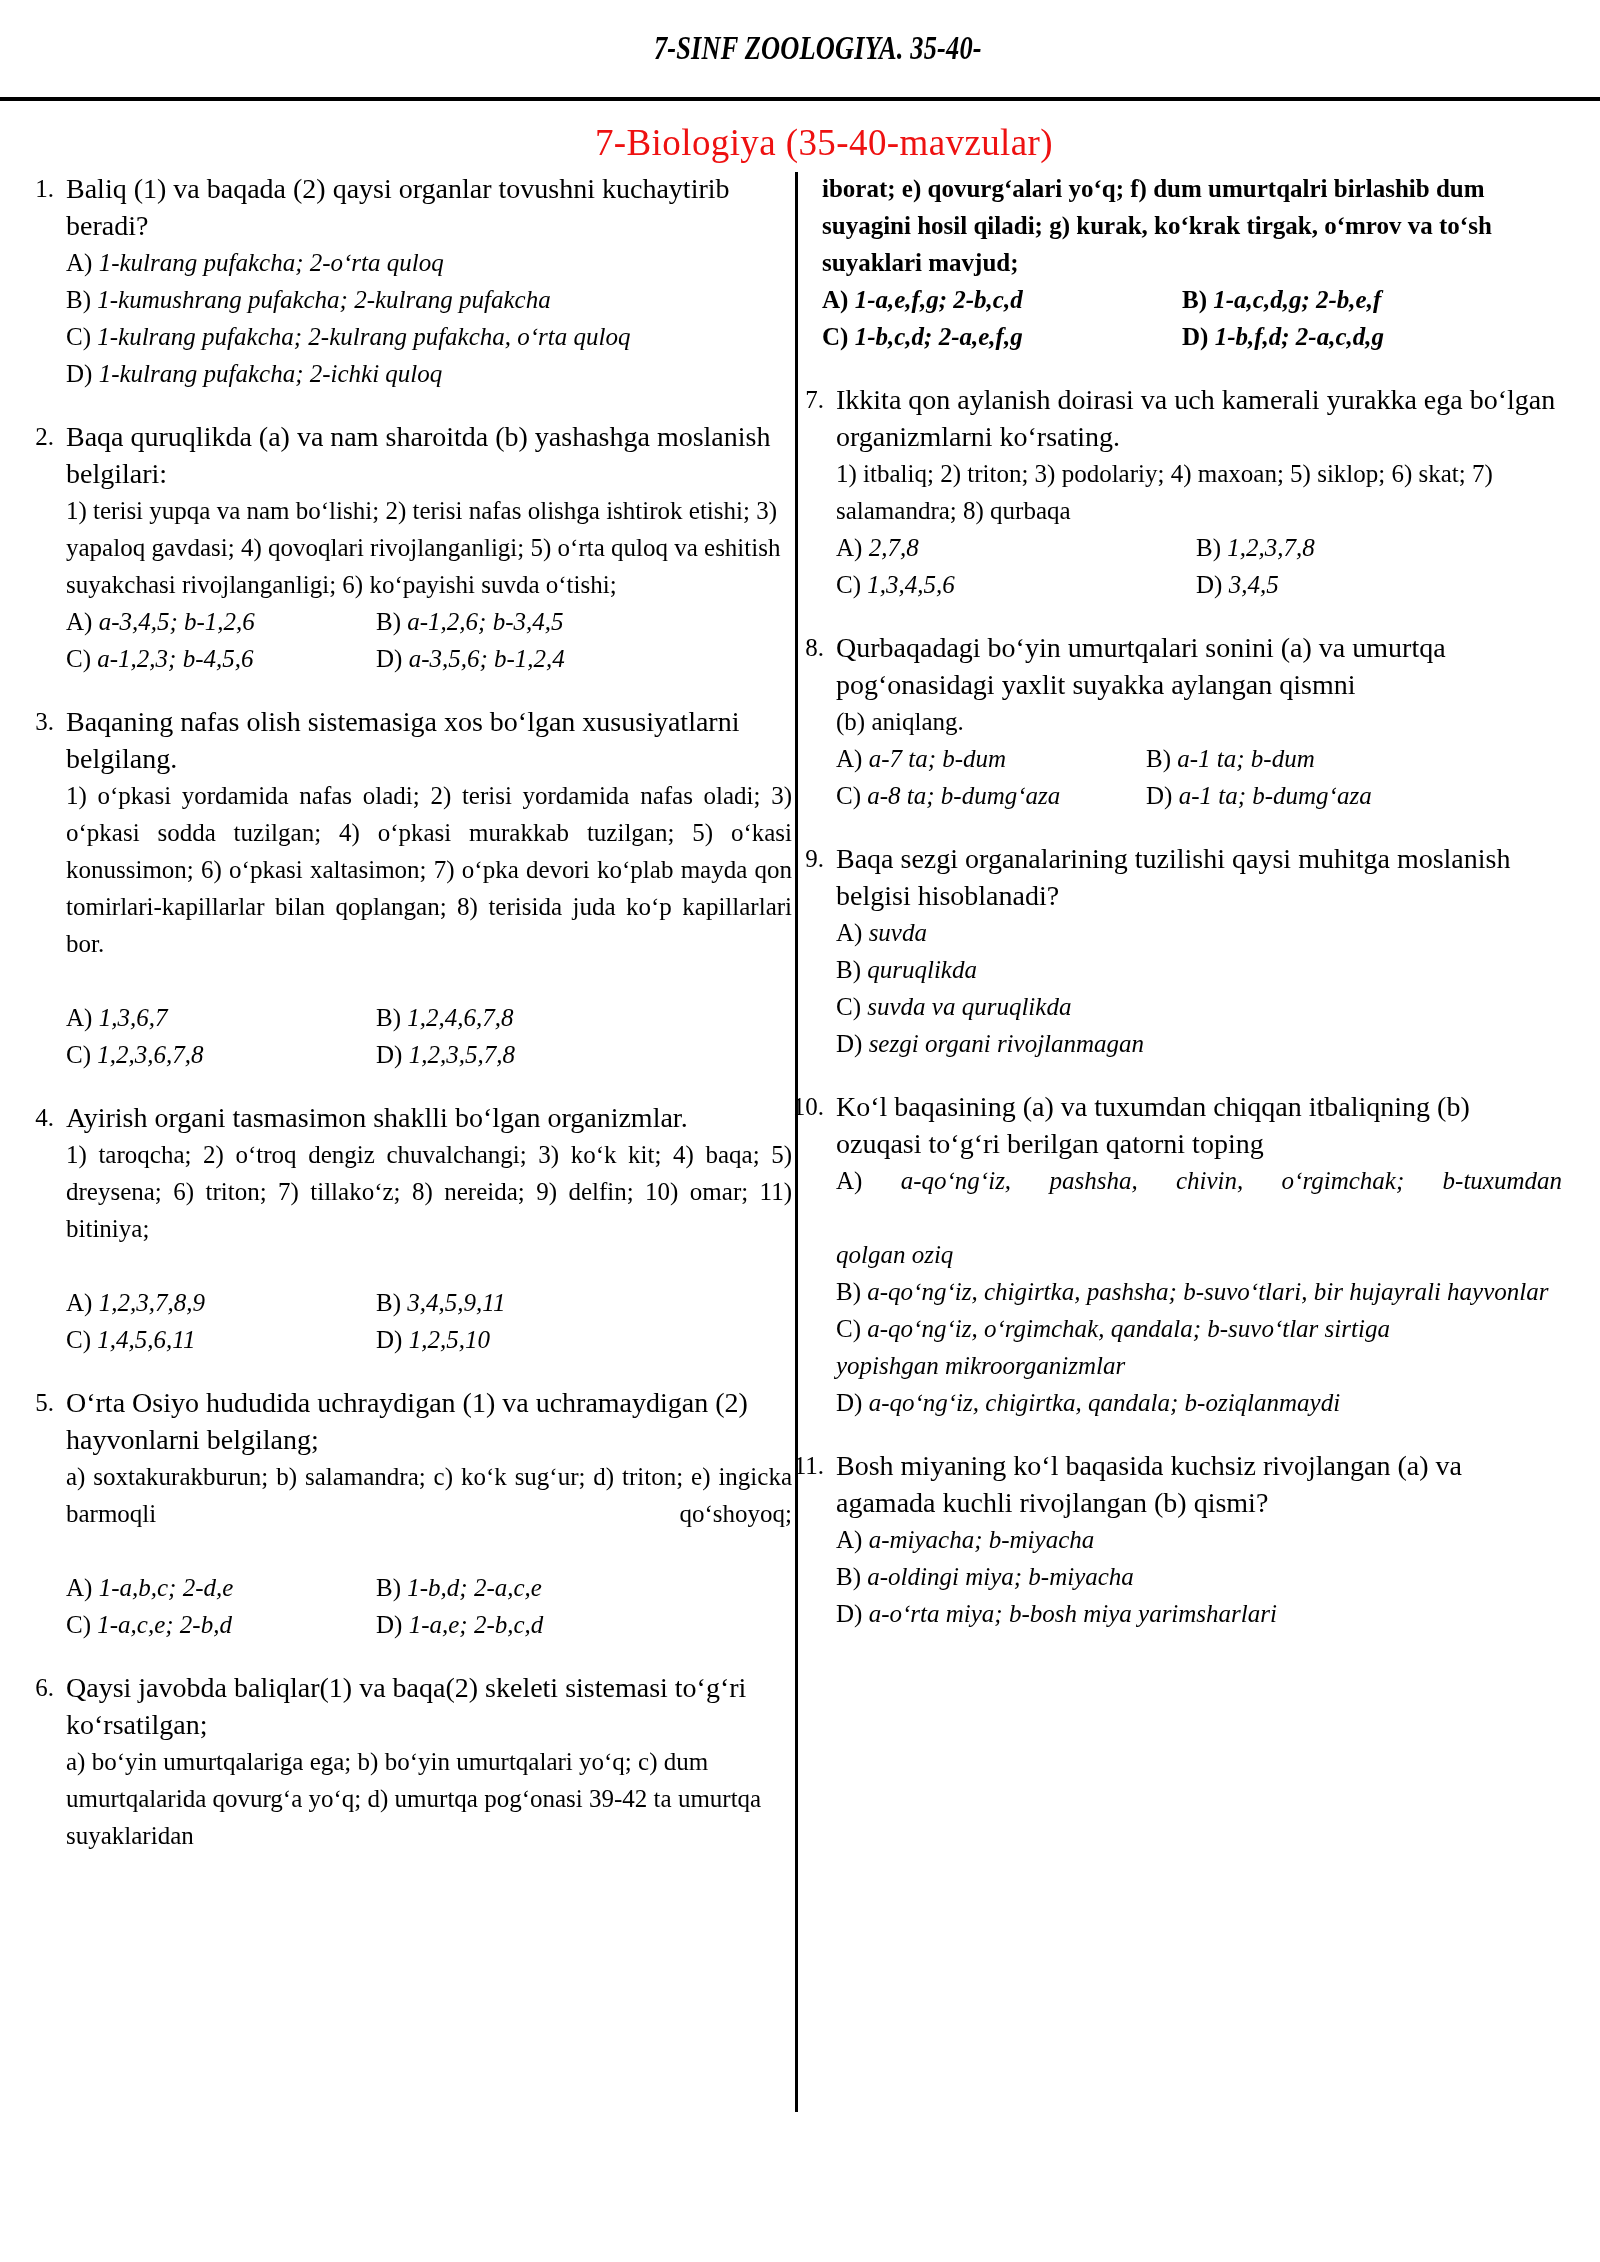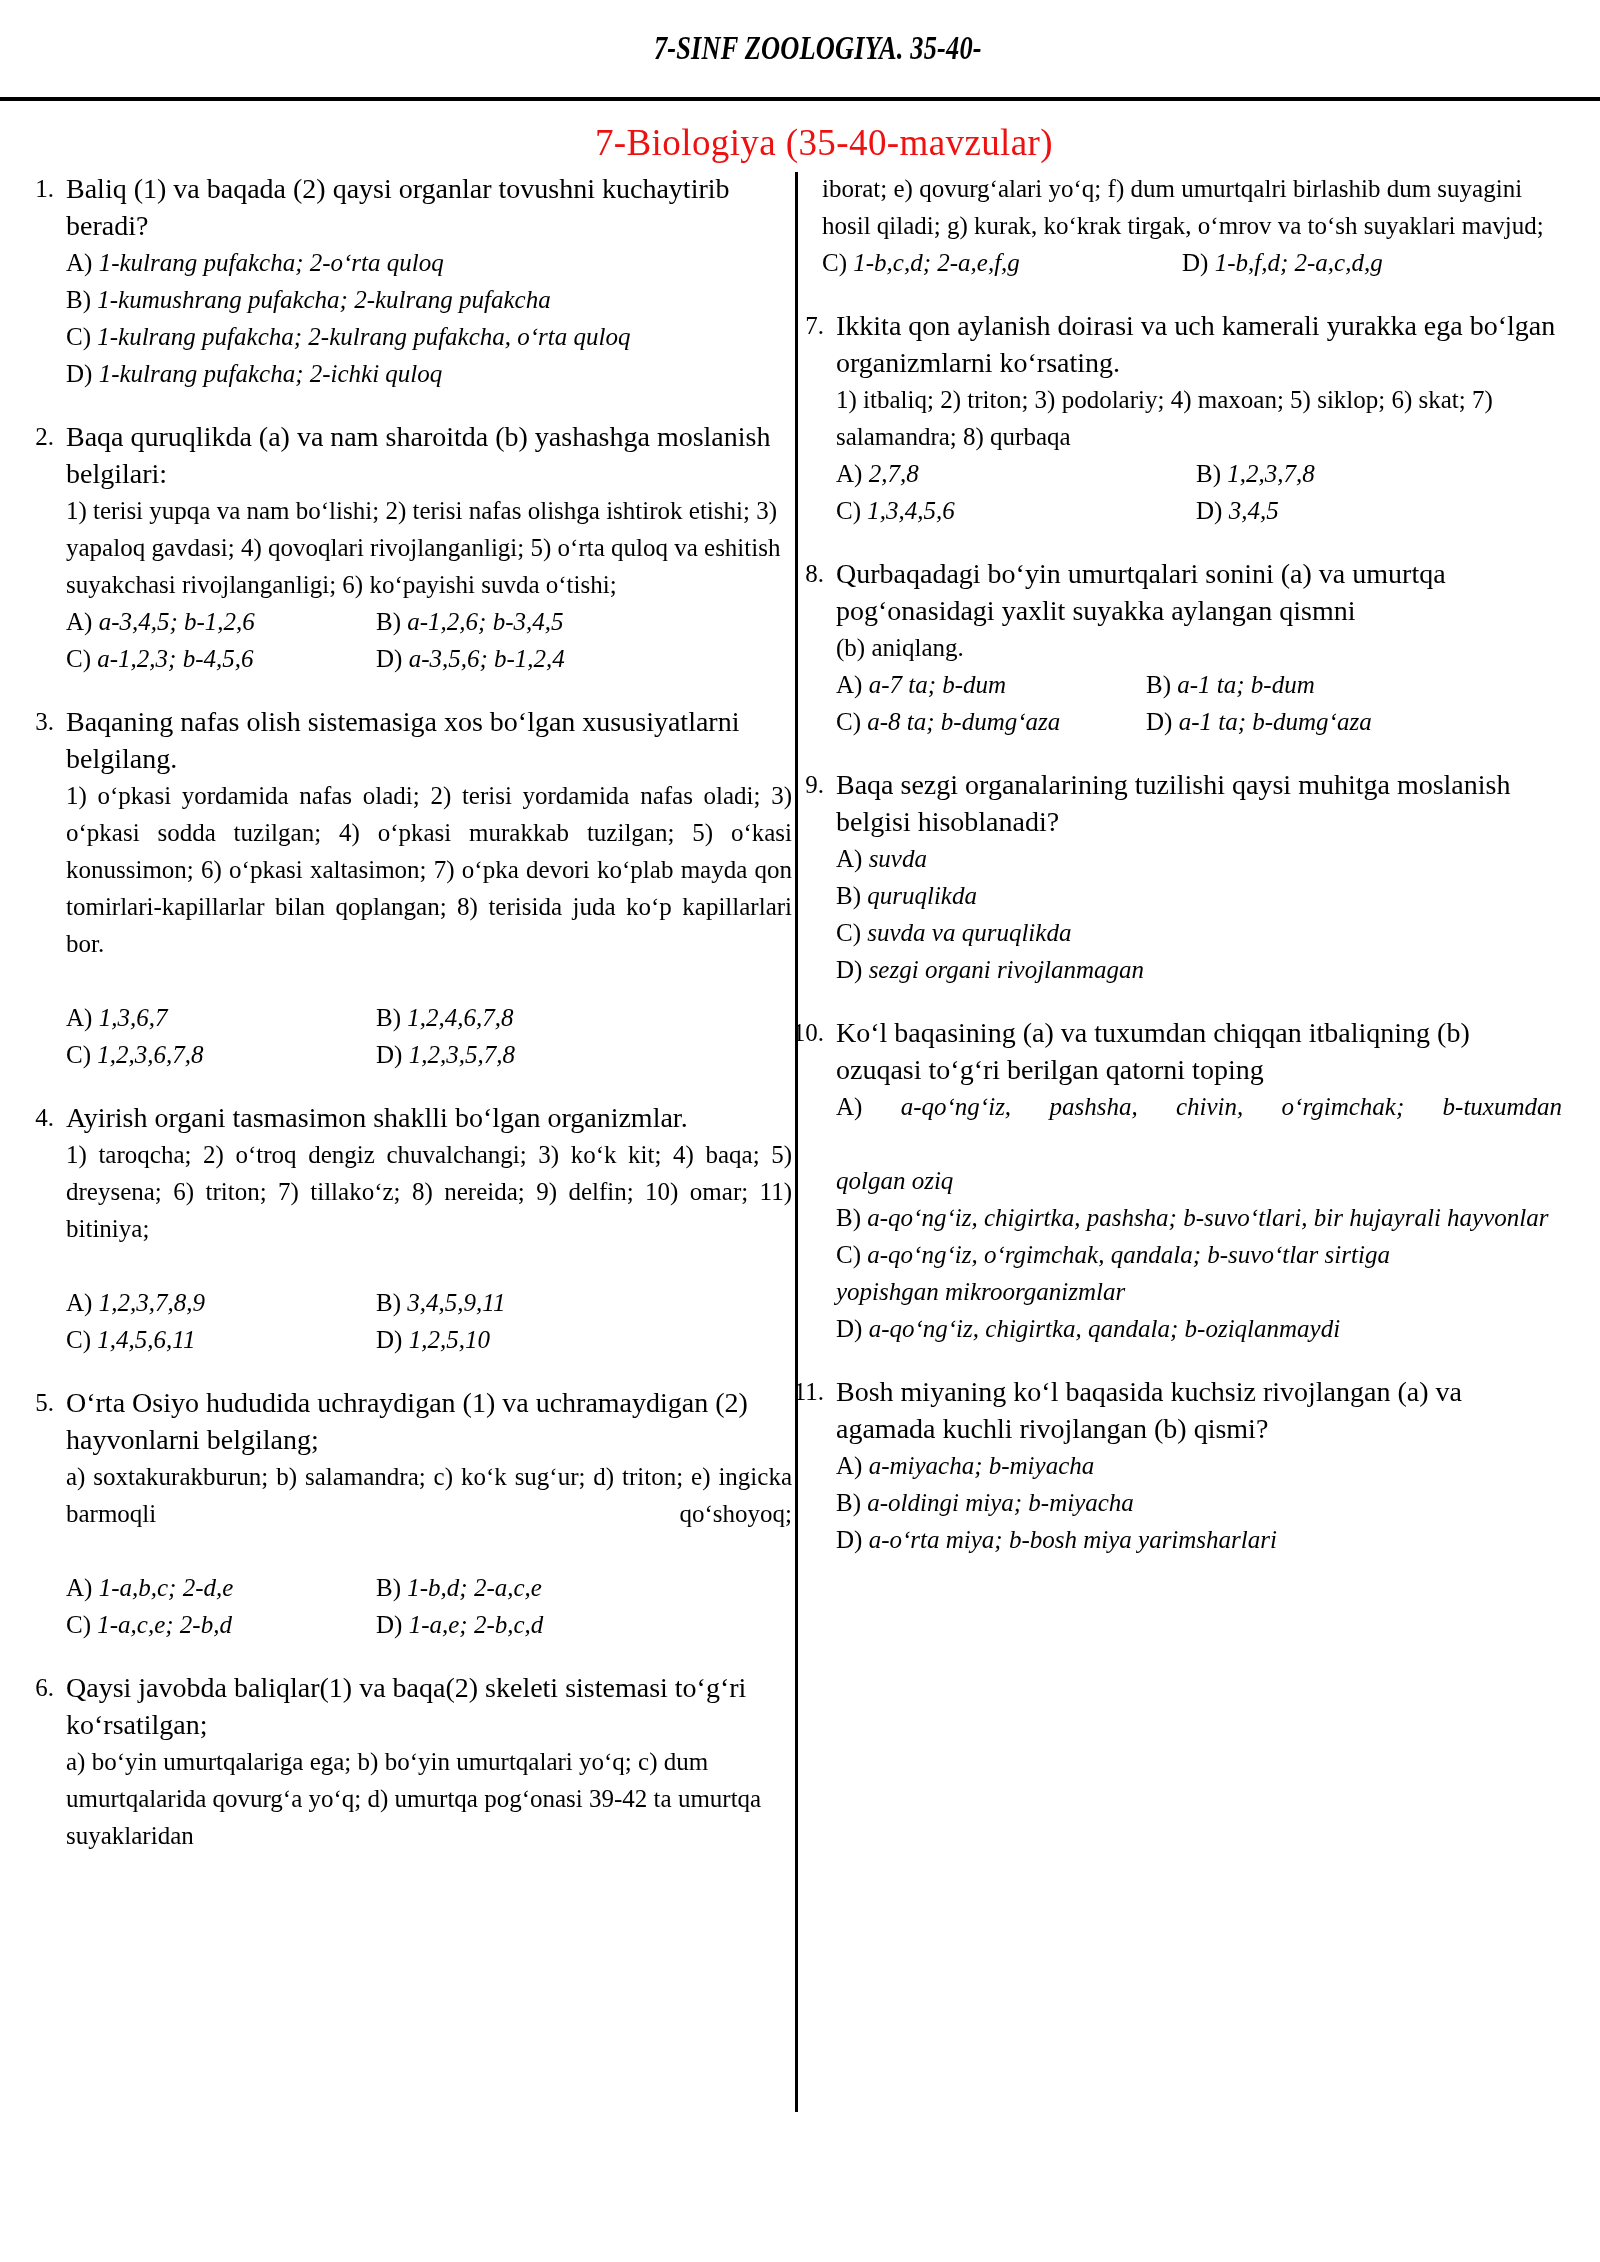--- a/index.html
+++ b/index.html
@@ -278,24 +278,34 @@
       <div class="q-body">
         <p class="q-stem">Qaysi javobda baliqlar(1) va baqa(2) skeleti sistemasi to‘g‘ri ko‘rsatilgan;</p>
         <p class="q-list">a) bo‘yin umurtqalariga ega; b) bo‘yin umurtqalari yo‘q; c) dum umurtqalarida qovurg‘a yo‘q; d) umurtqa pog‘onasi 39-42 ta umurtqa suyaklaridan</p>
       </div>
     </div>
 
   </div>
 
   <div class="col right">
 
-    <div class="q" style="">
+    <div class="q" style="font-weight:bold;">
       <div class="q-num" style="width:0;flex:0 0 0;padding:0;"></div>
       <div class="q-body">
         <p class="q-list">iborat; e) qovurg‘alari yo‘q; f) dum umurtqalri birlashib dum suyagini hosil qiladi; g) kurak, ko‘krak tirgak, o‘mrov va to‘sh suyaklari mavjud;</p>
+        <div class="ans-row wideL">
+          <div class="cellA">
+            <span class="ans-letter">A)</span>
+            <span class="ans-text">1-a,e,f,g; 2-b,c,d</span>
+          </div>
+          <div class="cellB">
+            <span class="ans-letter">B)</span>
+            <span class="ans-text">1-a,c,d,g; 2-b,e,f</span>
+          </div>
+        </div>
         <div class="ans-row wideL">
           <div class="cellA">
             <span class="ans-letter">C)</span>
             <span class="ans-text">1-b,c,d; 2-a,e,f,g</span>
           </div>
           <div class="cellB">
             <span class="ans-letter">D)</span>
             <span class="ans-text">1-b,f,d; 2-a,c,d,g</span>
           </div>
         </div>

